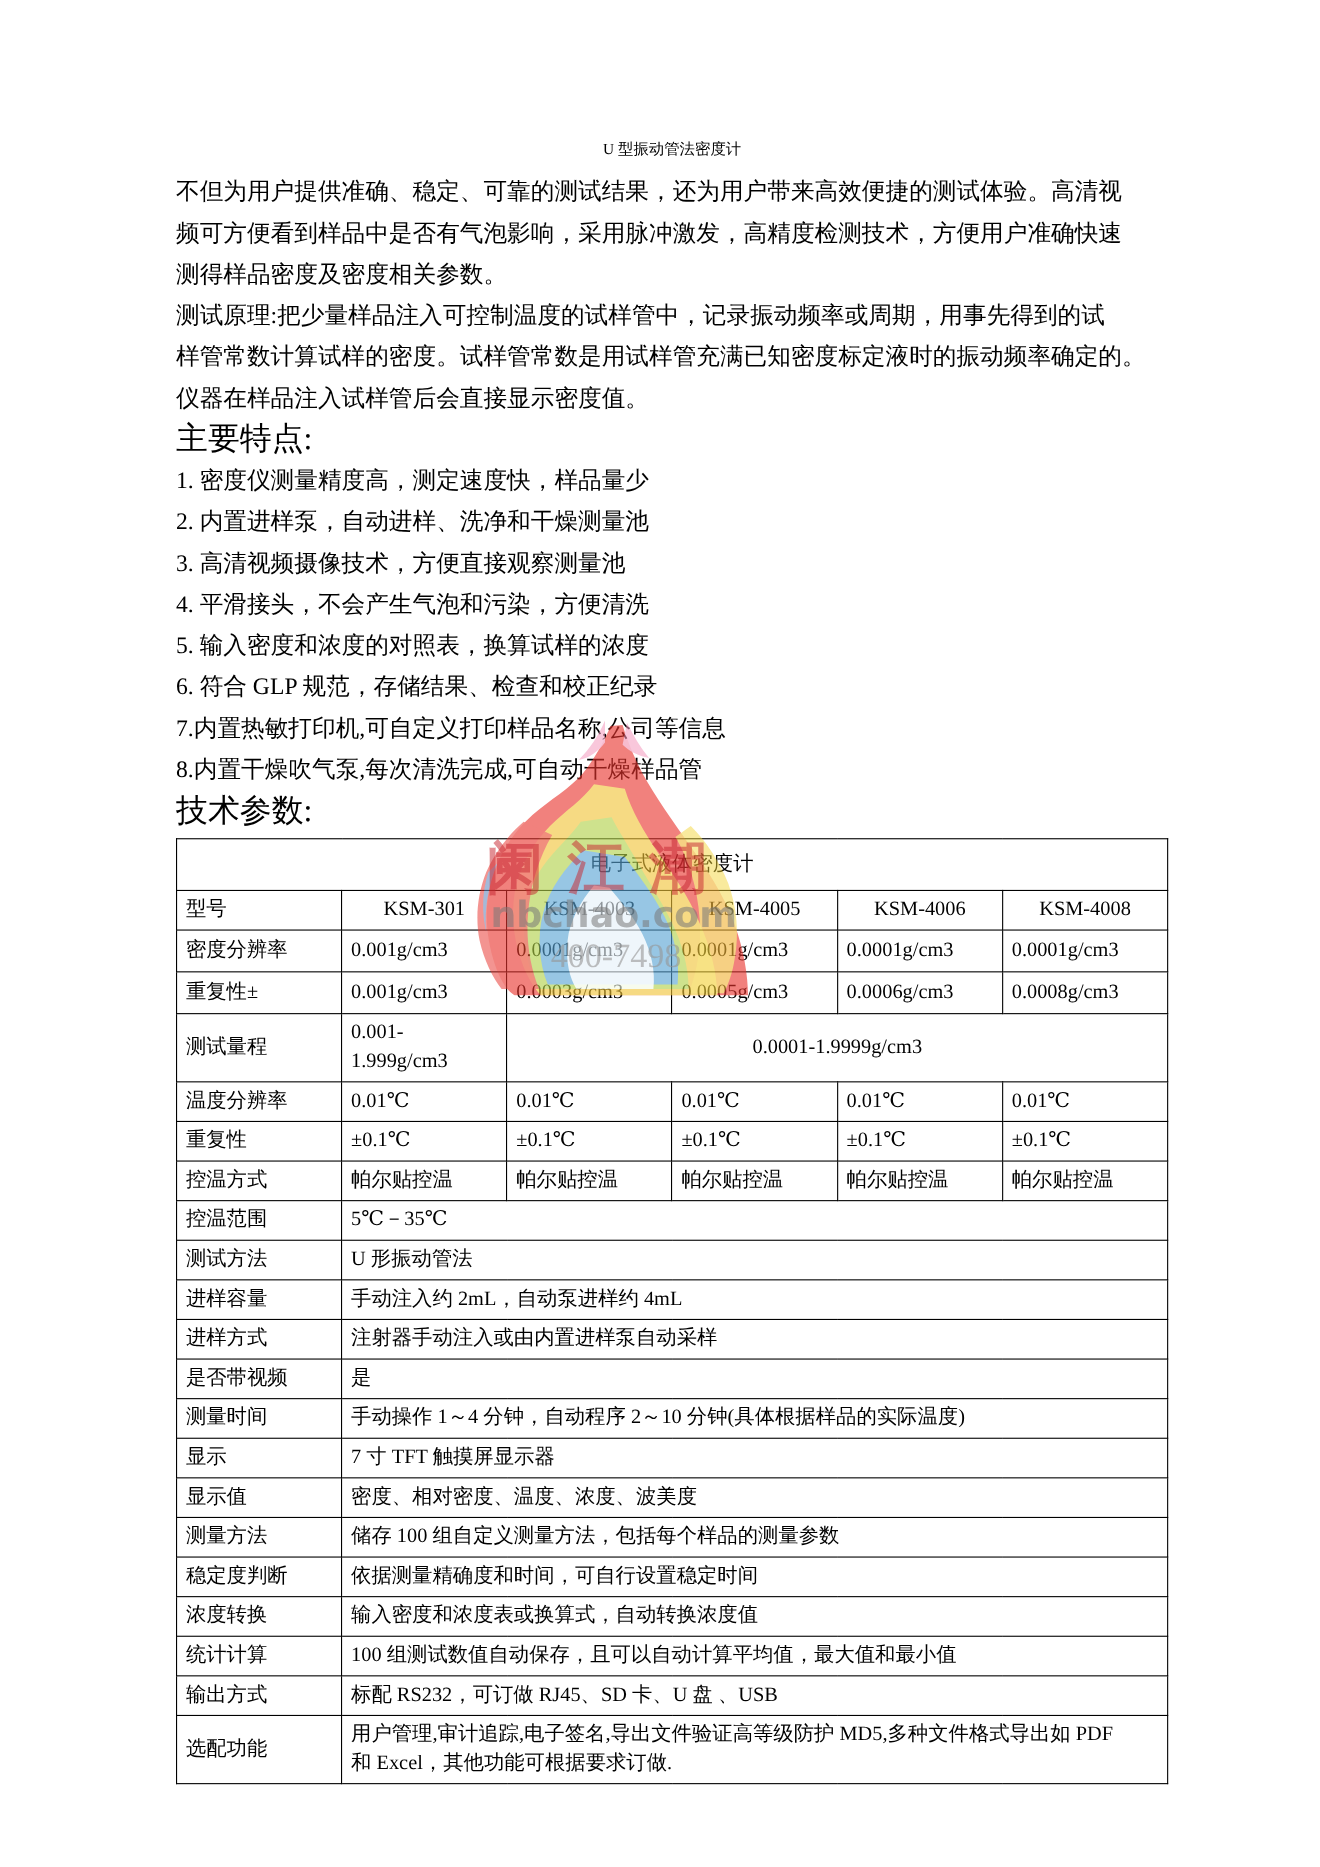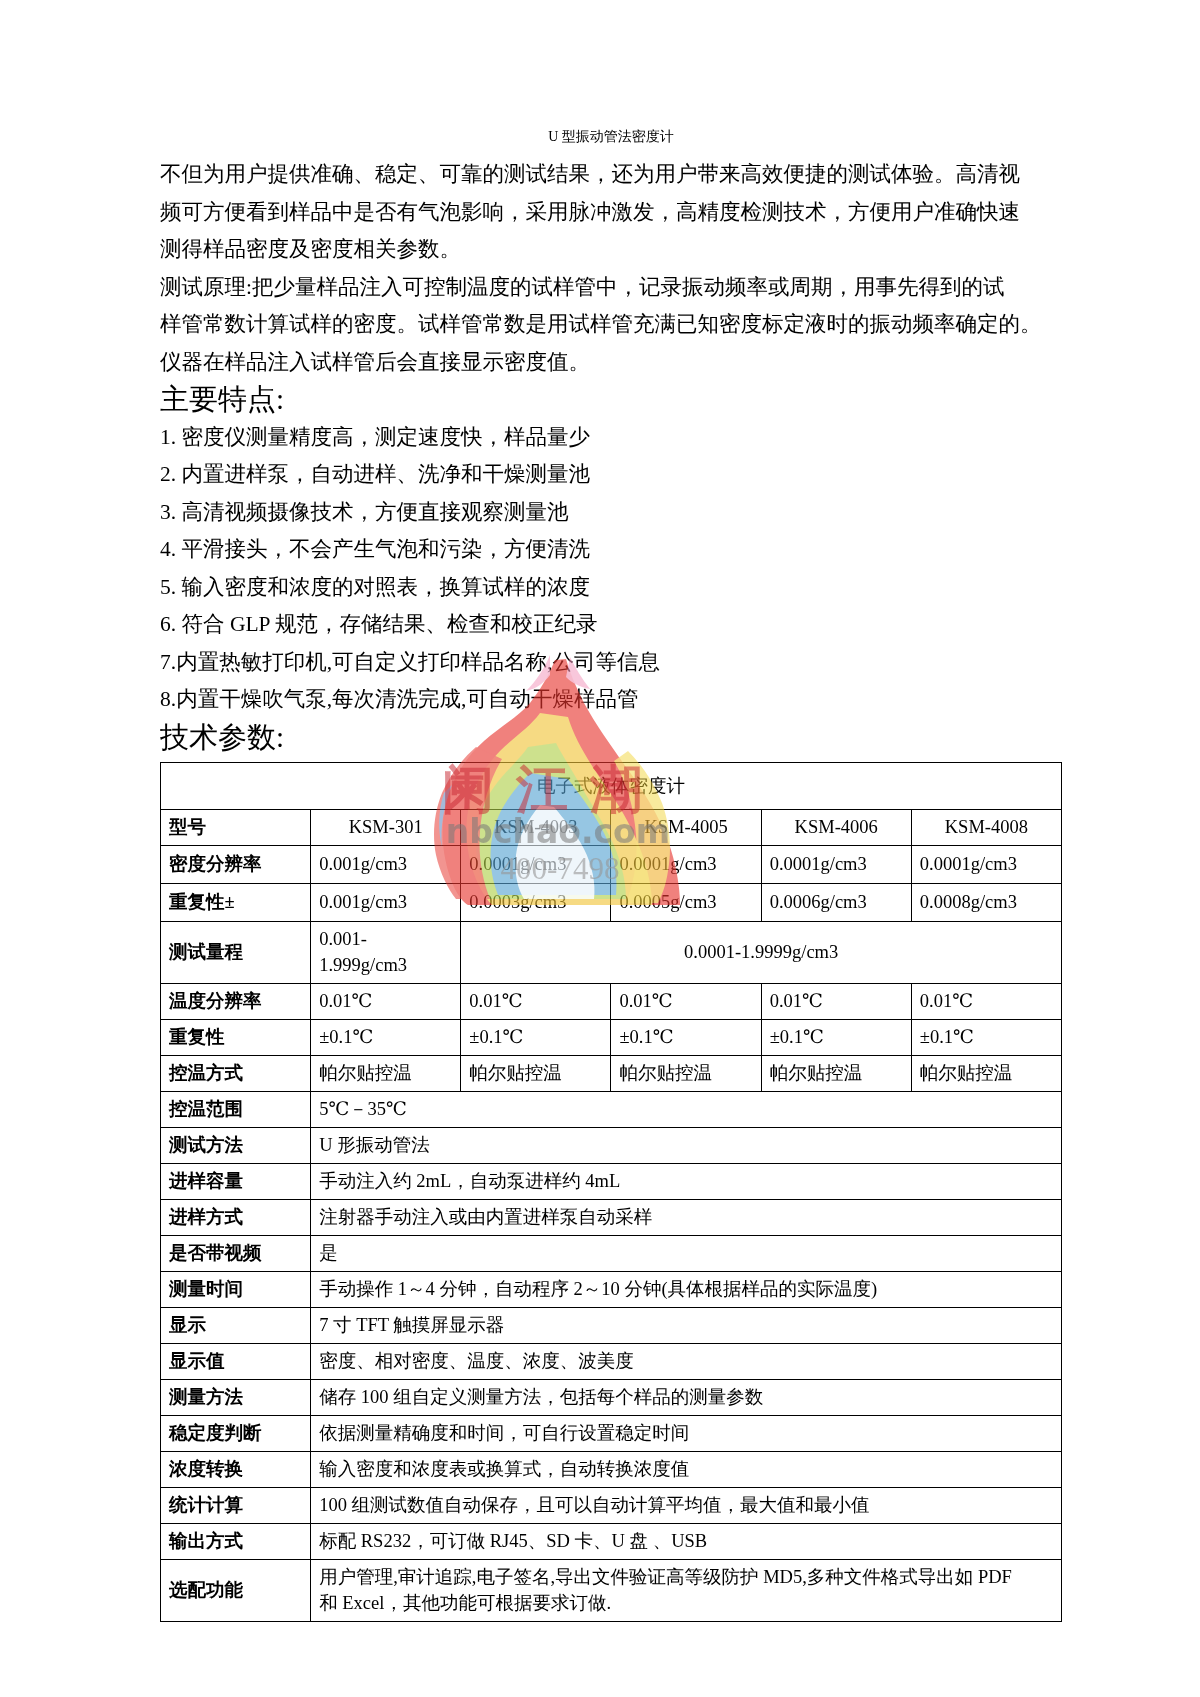--- a/index.html
+++ b/index.html
@@ -70,21 +70,20 @@
     border: 1px solid #000000;
     padding: 4px 8px 5px 8px;
     font-size: 18.5px;
     line-height: 26px;
     vertical-align: middle;
     background: transparent;
     height: 26px;
   }
   table.spec td.label {
     width: 138px;
-    font-weight: bold;
   }
   table.spec td.banner {
     text-align: center;
     height: 34px;
     padding-top: 6px;
     padding-bottom: 6px;
   }
   table.spec td.model {
     text-align: center;
   }

